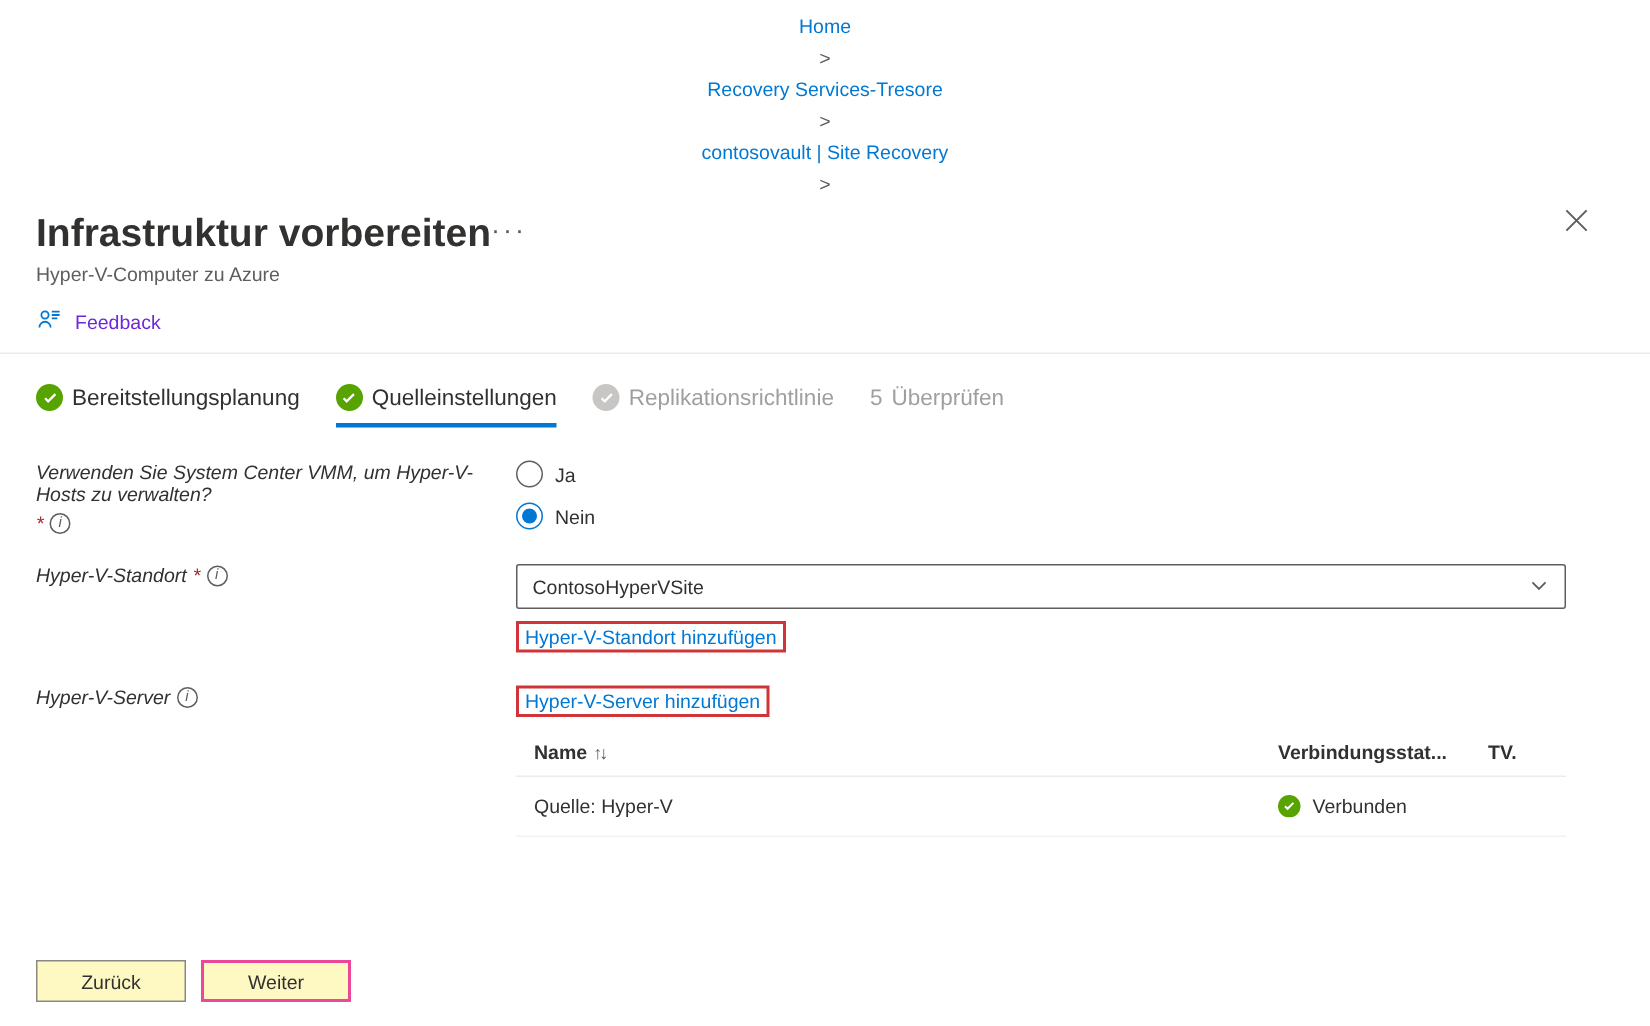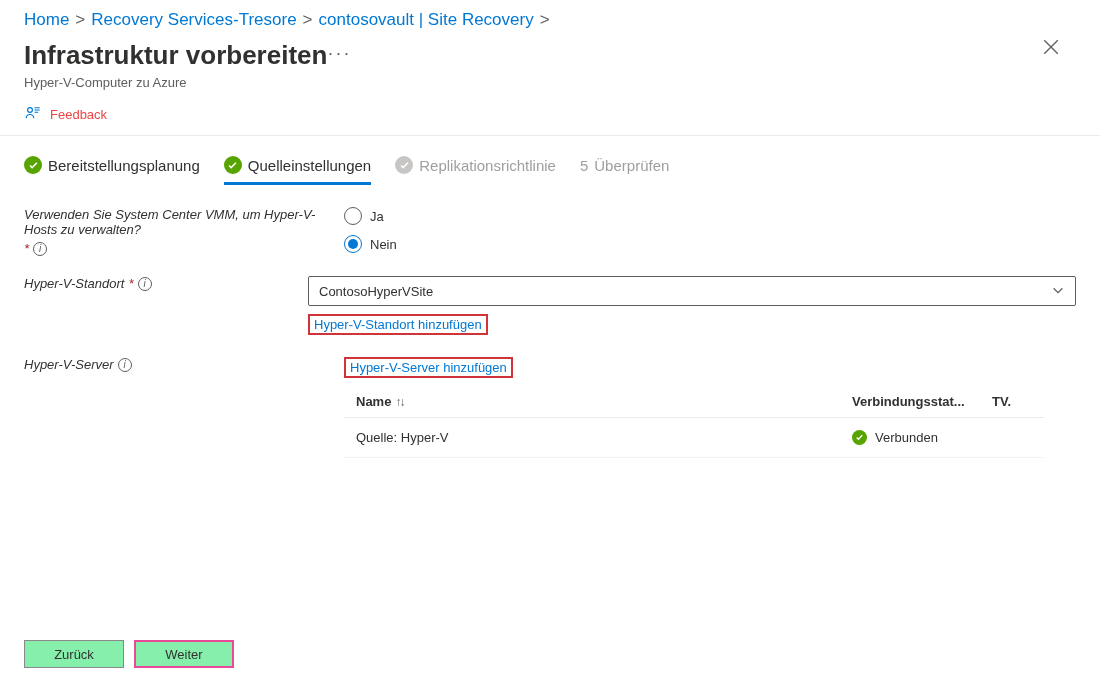--- a/index.html
+++ b/index.html
@@ -13,21 +13,22 @@
     height: 684px;
     position: relative;
     overflow: hidden;
   }
   a { color: #0078d4; text-decoration: none; cursor: pointer; }
   .breadcrumb {
     display: flex;
     align-items: center;
     gap: 6px;
     padding: 10px 24px 4px;
-    font-size: 17px;
+    font-size: 13px;
+    flex-direction: column;
   }
   .crumb-sep { color: #605e5c; }
   .header {
     padding: 0 24px;
     position: relative;
   }
   .title-row {
     display: flex;
     align-items: center;
   }
@@ -58,21 +59,21 @@
     color: #605e5c;
   }
   .feedback-bar {
     display: flex;
     align-items: center;
     gap: 8px;
     padding: 14px 24px 10px;
     border-bottom: 1px solid #edebe9;
   }
   .feedback-icon { color: #0078d4; }
-  .feedback-text { color: #ef4444; }
+  .feedback-text { color: #6d28d9; }
 
   .steps {
     display: flex;
     align-items: center;
     gap: 24px;
     padding: 20px 24px 6px;
   }
   .step {
     display: flex;
     align-items: center;
@@ -149,21 +150,21 @@
     border-radius: 50%;
     display: inline-flex;
     align-items: center; justify-content: center;
     background: #fff;
   }
   .radio.selected { border-color: #0078d4; }
   .radio.selected .dot {
     width: 10px; height: 10px; background: #0078d4; border-radius: 50%;
   }
   .select {
-    width: 768px;
+    width: 700px;
     height: 30px;
     border: 1px solid #605e5c;
     border-radius: 2px;
     display: flex;
     align-items: center;
     justify-content: space-between;
     padding: 0 10px;
     cursor: pointer;
     background: #fff;
   }
@@ -218,21 +219,21 @@
     left: 24px;
     bottom: 16px;
     display: flex;
     gap: 10px;
     align-items: center;
   }
   .btn {
     min-width: 100px;
     height: 28px;
     border: 1px solid #8a8886;
-    background: #86efac;
+    background: #fef9c3;
     display: inline-flex;
     align-items: center;
     justify-content: center;
     font-size: 13px;
     cursor: pointer;
   }
   .btn.primary-box {
     border: 2px solid #ec4899;
   }
 </style>

